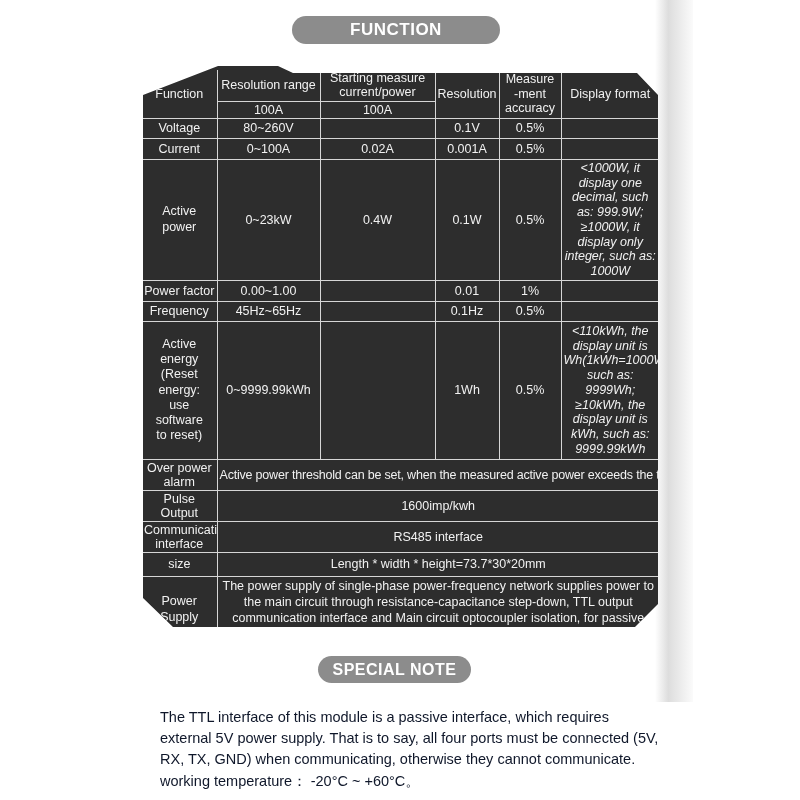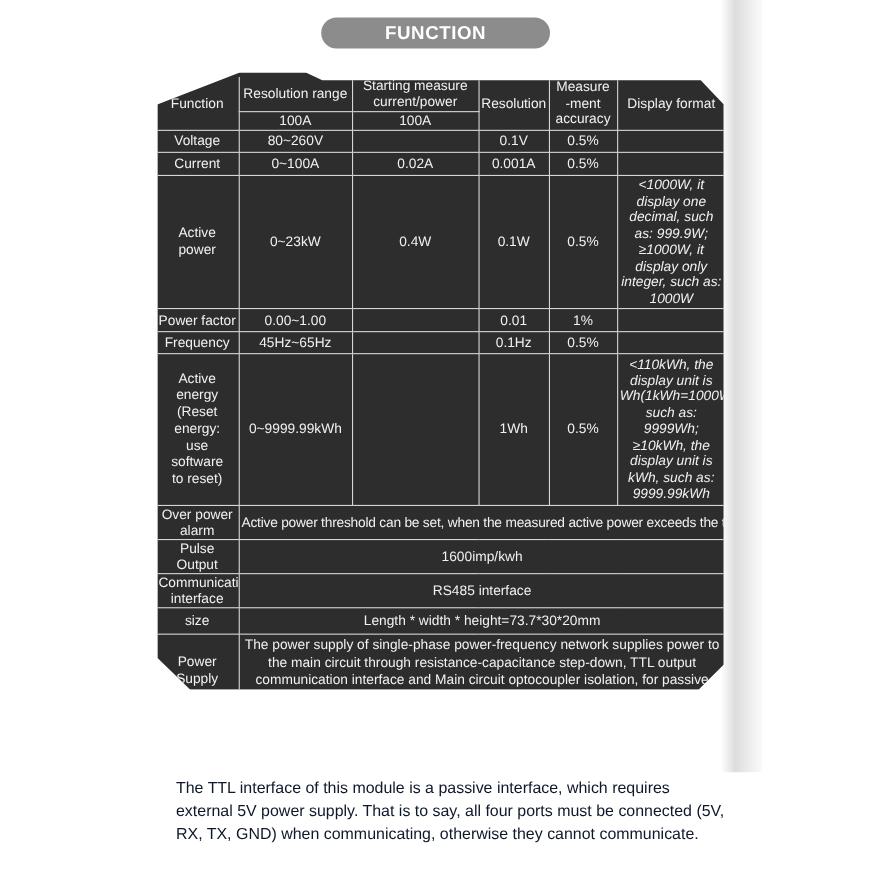--- a/index.html
+++ b/index.html
@@ -177,18 +177,20 @@
 
       <tr class="r-wt">
         <td class="label-sm pre">working
 temperature</td>
         <td colspan="5">-20°C~+60°C</td>
       </tr>
     </tbody>
       </table>
   </div>
 
+  <div class="pill pill-special">SPECIAL NOTE</div>
 
   <div class="note">
     <div>The TTL interface of this module is a passive interface, which requires external 5V power supply. That is to say, all four ports must be connected (5V, RX, TX, GND) when communicating, otherwise they cannot communicate.</div>
+    <div class="temp-line">working temperature：  -20°C ~ +60°C。</div>
   </div>
 
 </div>
 
 </body></html>

